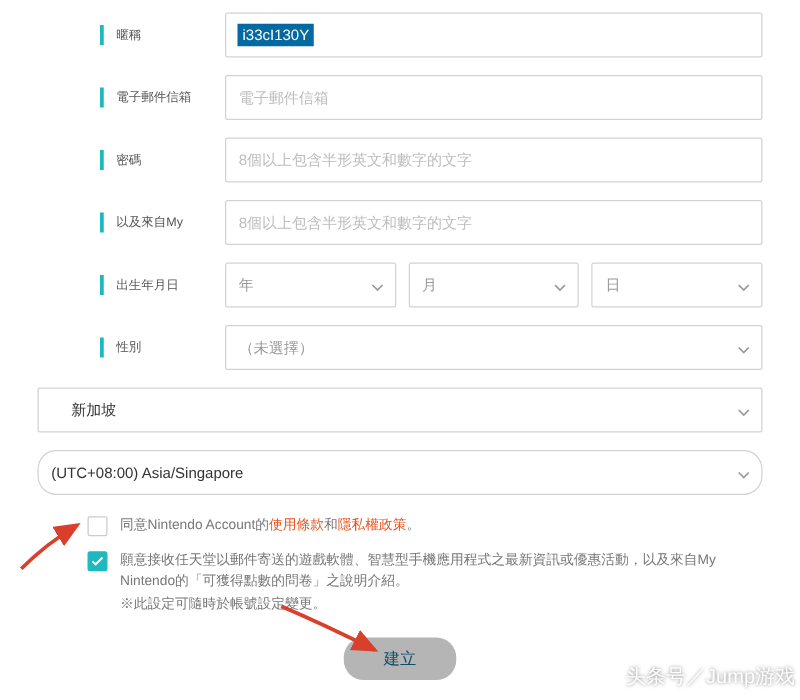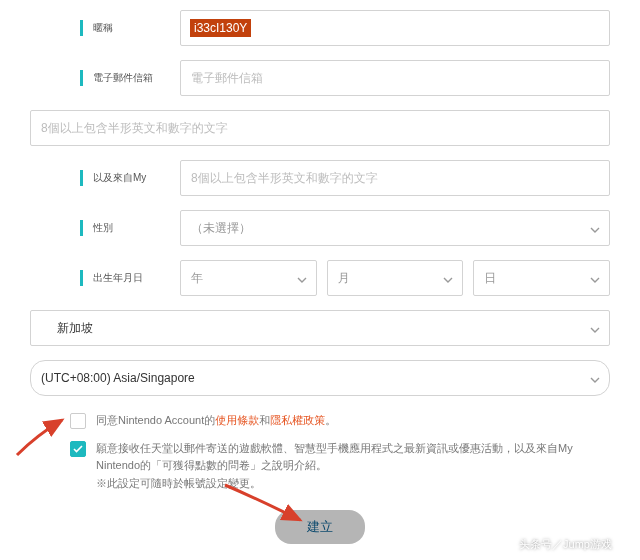--- a/index.html
+++ b/index.html
@@ -5,37 +5,37 @@
 * { box-sizing: border-box; margin: 0; padding: 0; }
 body { font-family: "Microsoft YaHei", Arial, sans-serif; background: #fff; font-size: 13px; color: #484848; width: 640px; height: 560px; position: relative; overflow: hidden; }
 .form { padding: 10px 30px 0 30px; }
 .row { display: flex; align-items: center; margin-bottom: 14px; }
 .label-col { width: 150px; display: flex; align-items: center; padding-left: 50px; }
 .label-bar { width: 3px; height: 16px; background: #1db9bf; margin-right: 10px; }
 .label-text { color: #555; font-size: 10px; }
 .input-col { flex: 1; }
 .text-input, .select { width: 100%; height: 36px; border: 1px solid #d3d3d3; border-radius: 2px; padding: 0 10px; font-size: 12px; color: #333; background: #fff; outline: none; font-family: inherit; }
 .text-input::placeholder { color: #bdbdbd; }
-.nickname-val { background: #c2410c; color: #fff; display: inline-block; padding: 2px 4px; font-size: 12px; margin-left: 1px; }
+.nickname-val { background: #0369a1; color: #fff; display: inline-block; padding: 2px 4px; font-size: 12px; margin-left: 1px; }
 .nickname-wrap { width: 100%; height: 36px; border: 1px solid #d3d3d3; border-radius: 2px; padding: 6px 8px; display: flex; align-items: center; }
 .date-row { display: flex; gap: 10px; }
 .select { appearance: none; position: relative; color: #999; }
 .select-wrap { position: relative; flex: 1; }
 .chevron { position: absolute; right: 10px; top: 50%; transform: translateY(-50%); pointer-events: none; width: 10px; height: 10px; }
 .chevron svg { width: 10px; height: 10px; }
 .consent { margin: 16px 30px 0 70px; font-size: 11px; color: #777; line-height: 1.6; }
 .consent-row { display: flex; align-items: flex-start; margin-bottom: 10px; }
 .checkbox { width: 16px; height: 16px; border: 1px solid #ccc; border-radius: 2px; margin-right: 10px; flex-shrink: 0; display: flex; align-items: center; justify-content: center; margin-top: 1px; }
 .checkbox.checked { background: #1db9bf; border-color: #1db9bf; }
 .checkmark { width: 10px; height: 8px; }
 .consent-text { flex: 1; }
 .link { color: #e65522; }
 .btn-row { text-align: center; margin-top: 18px; }
 .submit-btn { display: inline-block; background: #b5b5b5; color: #0c4a6e; border: none; border-radius: 16px; padding: 8px 32px; font-size: 13px; cursor: pointer; font-family: inherit; }
-.watermark { position: absolute; bottom: 8px; right: 28px; color: #fff; font-size: 11px; text-shadow: 0 0 3px rgba(0,0,0,0.5); }
+.watermark { position: absolute; bottom: 8px; right: 4px; color: #fff; font-size: 16px; text-shadow: 0 0 3px rgba(0,0,0,0.5); }
 .arrow { position: absolute; pointer-events: none; }
 .arrow.a1 { left: 12px; top: 410px; }
 .arrow.a2 { left: 220px; top: 480px; }
 </style>
 </head>
 <body>
 
 <div class="form">
 
   <div class="row">
@@ -54,47 +54,36 @@
     <div class="label-col">
       <div class="label-bar"></div>
       <span class="label-text">電子郵件信箱</span>
     </div>
     <div class="input-col">
       <input class="text-input" type="text" placeholder="電子郵件信箱" style="">
     </div>
   </div>
 
   <div class="row">
+    <div class="label-col">
+      <div class="label-bar"></div>
+      <span class="label-text">密碼</span>
+    </div>
     <div class="input-col">
       <input class="text-input" type="password" placeholder="8個以上包含半形英文和數字的文字" style="">
     </div>
   </div>
 
   <div class="row">
     <div class="label-col">
       <div class="label-bar"></div>
       <span class="label-text">以及來自My</span>
     </div>
     <div class="input-col">
       <input class="text-input" type="password" placeholder="8個以上包含半形英文和數字的文字" style="">
-    </div>
-  </div>
-
-  <div class="row">
-    <div class="label-col">
-      <div class="label-bar"></div>
-      <span class="label-text">性別</span>
-    </div>
-    <div class="input-col">
-      <div class="select-wrap">
-        <input class="select" readonly="" value="（未選擇）" style="">
-        <span class="chevron"><svg viewBox="0 0 10 10">
-              <path d="M1 3 L5 7 L9 3" stroke="#999" stroke-width="1.4" fill="none"></path>
-            </svg></span>
-      </div>
     </div>
   </div>
 
   <div class="row">
     <div class="label-col">
       <div class="label-bar"></div>
       <span class="label-text">出生年月日</span>
     </div>
     <div class="input-col date-row">
       <div class="select-wrap">
@@ -104,20 +93,35 @@
             </svg></span>
       </div>
       <div class="select-wrap">
         <input class="select" readonly="" value="月" style="">
         <span class="chevron"><svg viewBox="0 0 10 10">
               <path d="M1 3 L5 7 L9 3" stroke="#999" stroke-width="1.4" fill="none"></path>
             </svg></span>
       </div>
       <div class="select-wrap">
         <input class="select" readonly="" value="日" style="">
+        <span class="chevron"><svg viewBox="0 0 10 10">
+              <path d="M1 3 L5 7 L9 3" stroke="#999" stroke-width="1.4" fill="none"></path>
+            </svg></span>
+      </div>
+    </div>
+  </div>
+
+  <div class="row">
+    <div class="label-col">
+      <div class="label-bar"></div>
+      <span class="label-text">性別</span>
+    </div>
+    <div class="input-col">
+      <div class="select-wrap">
+        <input class="select" readonly="" value="（未選擇）" style="">
         <span class="chevron"><svg viewBox="0 0 10 10">
               <path d="M1 3 L5 7 L9 3" stroke="#999" stroke-width="1.4" fill="none"></path>
             </svg></span>
       </div>
     </div>
   </div>
 
   <div class="row">
     <div class="input-col">
       <div class="select-wrap">

